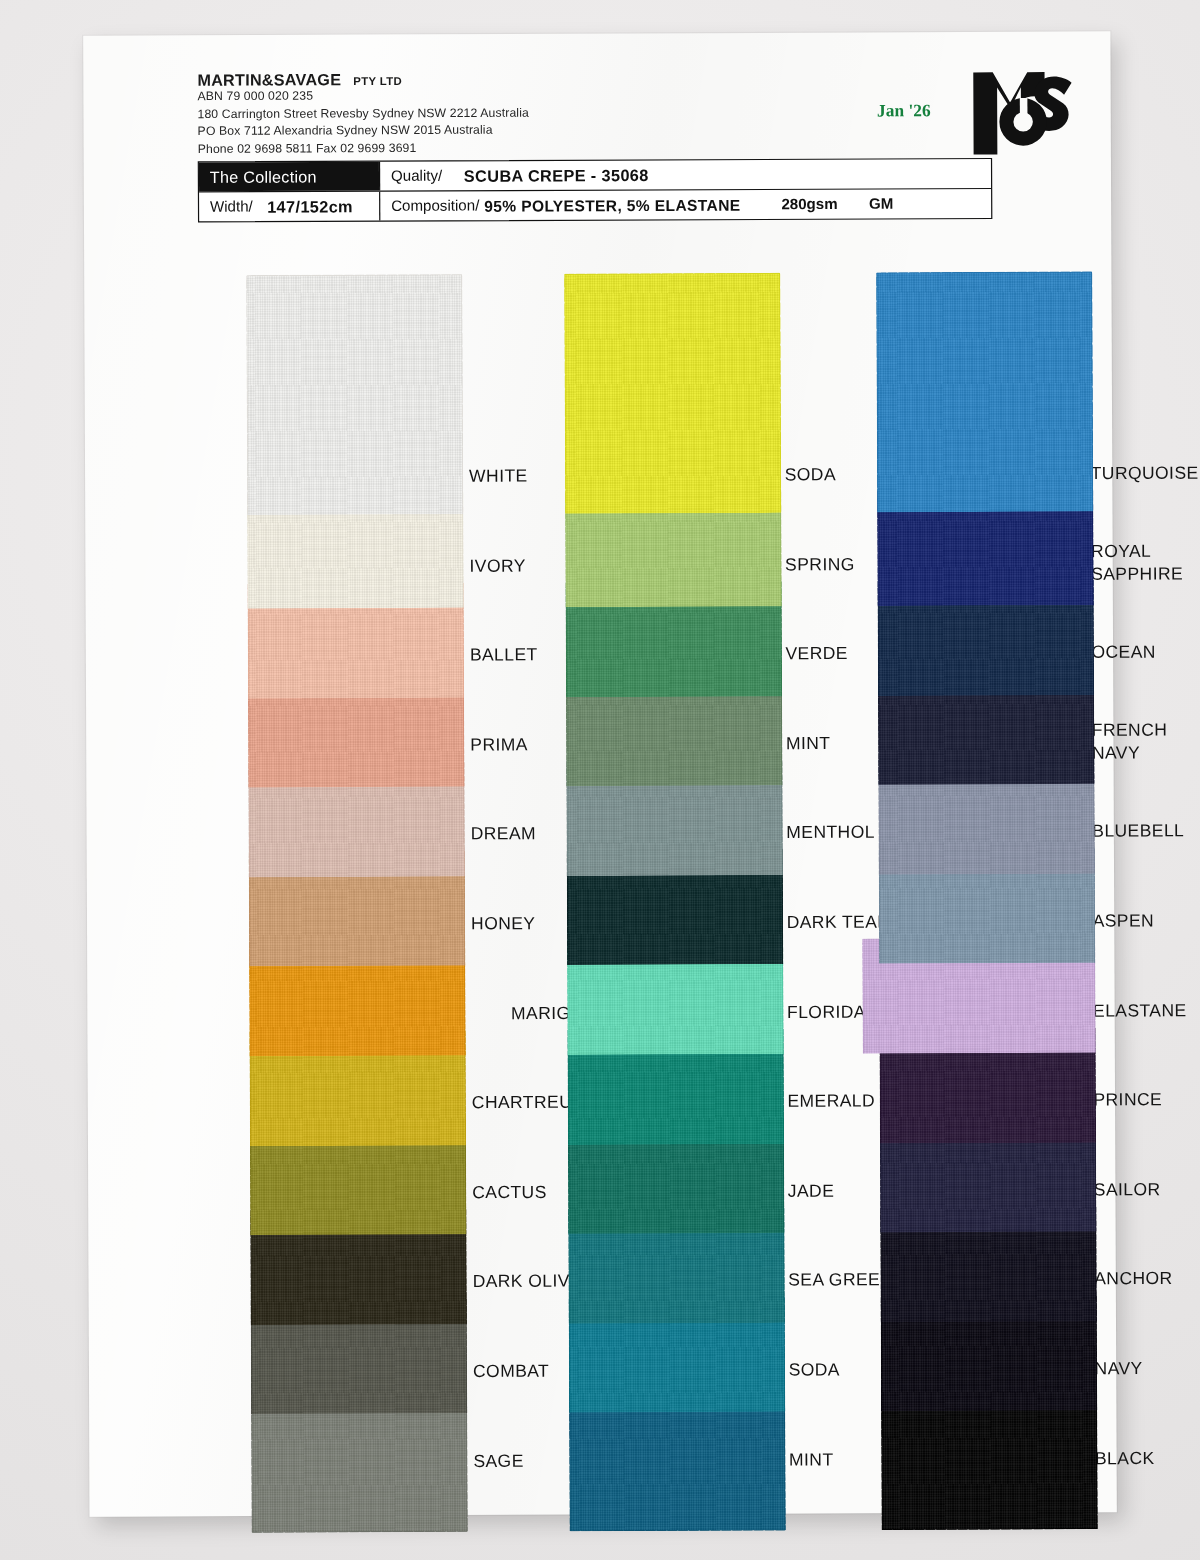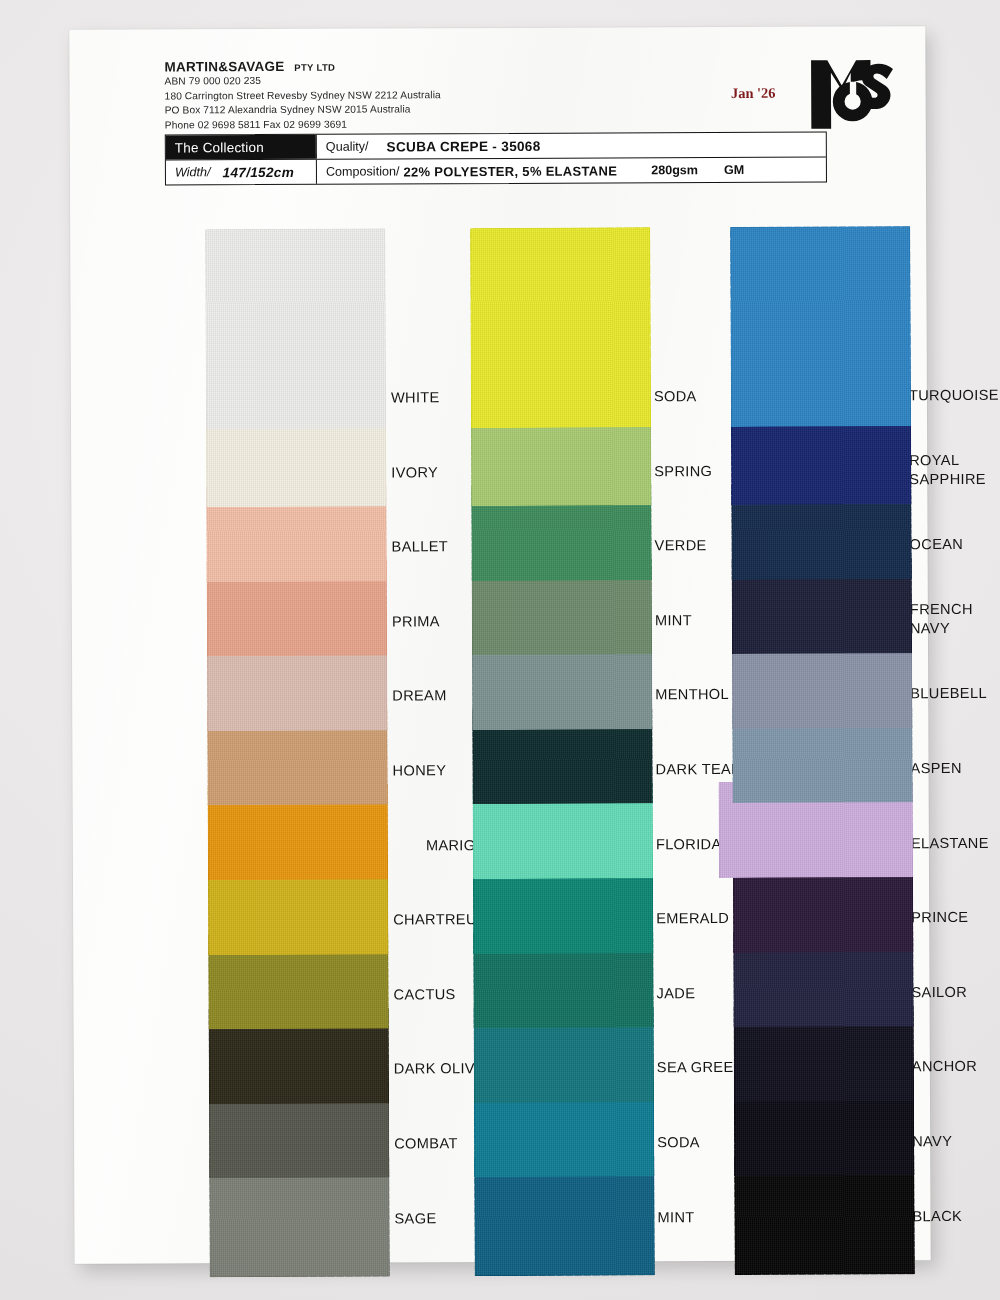--- a/index.html
+++ b/index.html
@@ -35,21 +35,21 @@
 
   
   #header{position:absolute;left:95px;top:30px;width:680px;}
   .brand{font-weight:bold;font-size:13.5px;letter-spacing:.2px;color:#1a1a1a;}
   .brand .ptyltd{font-size:9.5px;font-weight:bold;letter-spacing:.3px;margin-left:10px;}
   .addr{font-size:10.2px;color:#262626;line-height:14.6px;letter-spacing:.1px;}
 
   #season{
     position:absolute;right:150px;top:58px;
     font-family:"Liberation Serif", serif;
-    font-weight:bold;font-size:14.5px;color:#7f1d1d;
+    font-weight:bold;font-size:14.5px;color:#15803d;
   }
 
   
   #logo{position:absolute;right:28px;top:28px;width:90px;height:78px;}
 
   
   #spec{
     position:absolute;left:95px;top:105px;width:660px;
     border:1.4px solid #111;
     background:#fff;
@@ -57,21 +57,21 @@
   .spec-row{display:flex;align-items:stretch;height:24px;}
   .spec-row+.spec-row{border-top:1.4px solid #111;}
   .cell{display:flex;align-items:center;padding:0 9px;font-size:13px;color:#111;white-space:nowrap;}
   .cell.sep{border-left:1.4px solid #111;}
   .collection{
     background:#111;color:#fff;width:150px;box-sizing:border-box;
     font-size:13.5px;letter-spacing:.2px;
   }
   .lbl{font-size:12.6px;}
   .val{font-weight:bold;font-size:13.6px;letter-spacing:.3px;}
-  .w-left{width:150px;box-sizing:border-box;font-style:italic;}
+  .w-left{width:150px;box-sizing:border-box;}
   .gsm{font-weight:bold;font-size:12.6px;margin-left:34px;}
   .gm{font-weight:bold;font-size:12.6px;margin-left:26px;}
 
   
   .col{position:absolute;top:200px;}
   .col.c1{left:135px;}
   .col.c2{left:400px;}
   .col.c3{left:660px;}
 
   .swatch{
@@ -146,21 +146,21 @@
       <div class="cell sep lbl">Quality/</div>
       <div class="cell val">SCUBA CREPE  -  35068</div>
     </div>
     <div class="spec-row">
       <div class="cell w-left">
         <span class="lbl">Width/</span>
         <span class="val" style="margin-left:12px">147/152cm</span>
       </div>
       <div class="cell sep">
         <span class="lbl">Composition/</span>
-        <span class="val" style="margin-left:4px;font-size:13px">22% POLYESTER, 5% ELASTANE</span>
+        <span class="val" style="margin-left:4px;font-size:13px">95% POLYESTER, 5% ELASTANE</span>
         <span class="gsm">280gsm</span>
         <span class="gm">GM</span>
       </div>
     </div>
   </div>
 
   <div class="col c1">
       <div class="swatch" style="top: 928px; height: 120px; background: rgb(123, 127, 118); z-index: 1;">
         <div class="sw-body"></div>
         <div class="pink-edge l" style="background: rgb(107, 111, 103); clip-path: polygon(100% 0px, 0px 3%, 100% 6%, 0px 9%, 100% 12%, 0px 15%, 100% 18%, 0px 21%, 100% 24%, 0px 27%, 100% 30%, 0px 33%, 100% 36%, 0px 39%, 100% 42%, 0px 45%, 100% 48%, 0px 51%, 100% 54%, 0px 57%, 100% 60%, 0px 63%, 100% 66%, 0px 69%, 100% 72%, 0px 75%, 100% 78%, 0px 81%, 100% 84%, 0px 87%, 100% 90%, 0px 93%, 100% 96%, 0px 99%, 100% 100%);"></div>

